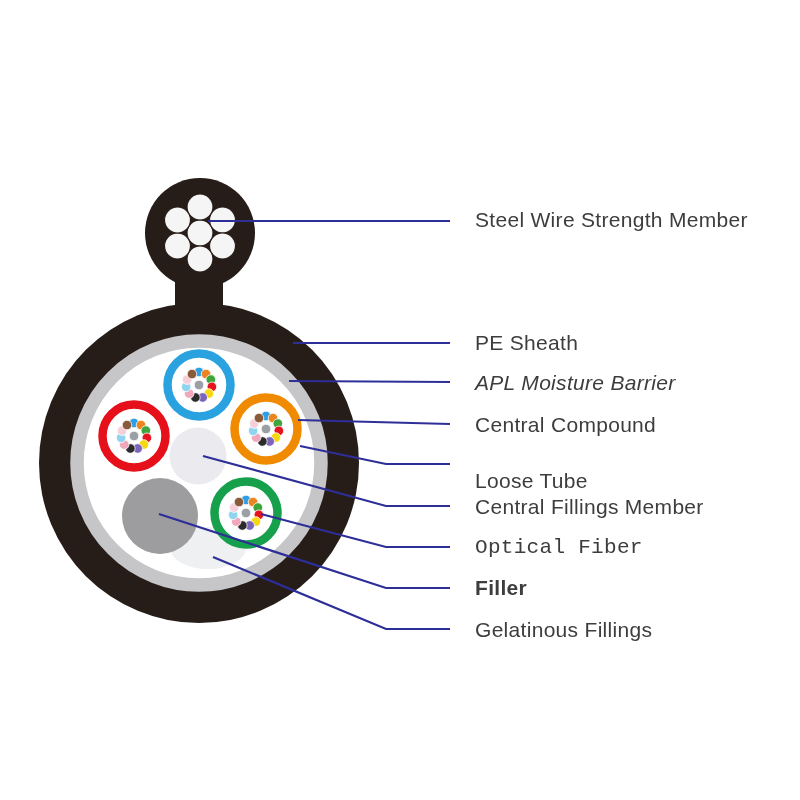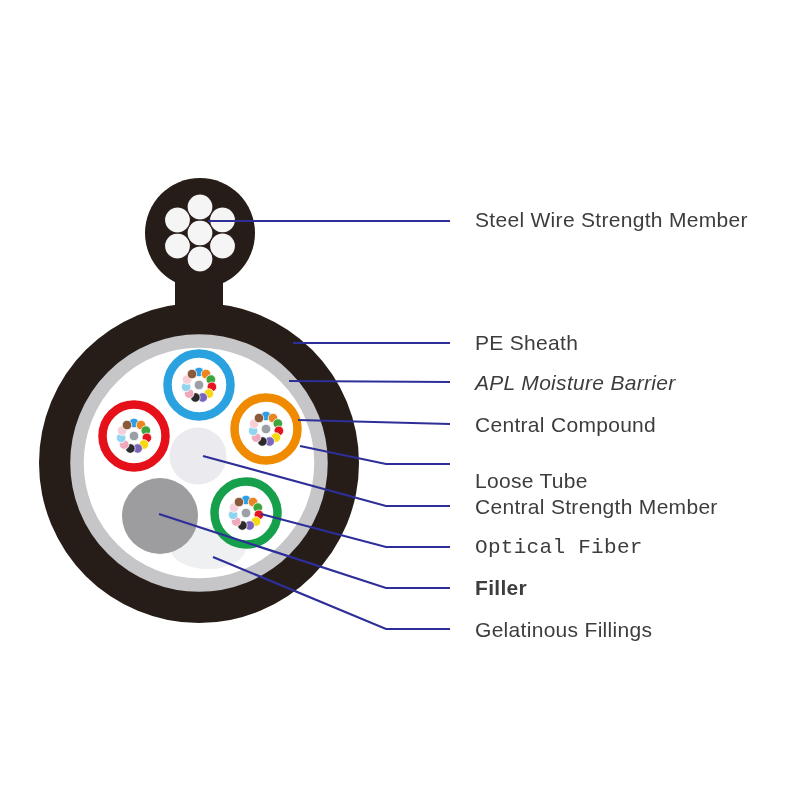--- a/index.html
+++ b/index.html
@@ -107,19 +107,19 @@
     </svg>
 
   <div>
     <div class="lbl lbl-0">
       <span class="lbl-line">Steel Wire Strength Member</span>
     </div>
     <div class="lbl lbl-1">PE Sheath</div>
     <div class="lbl lbl-2">APL Moisture Barrier</div>
     <div class="lbl lbl-3">Central Compound</div>
     <div class="lbl lbl-4">Loose Tube</div>
-    <div class="lbl lbl-5">Central Strength Member</div>
+    <div class="lbl lbl-5">Central Fillings Member</div>
     <div class="lbl lbl-6">Optical Fiber</div>
     <div class="lbl lbl-7">Filler</div>
     <div class="lbl lbl-8">Gelatinous Fillings</div>
   </div>
 
 </div>
 
 </body></html>

